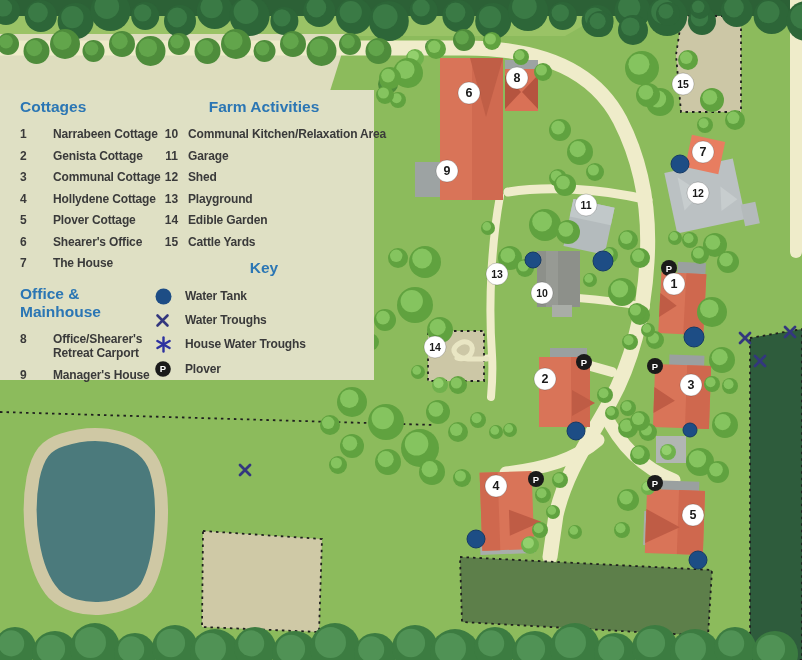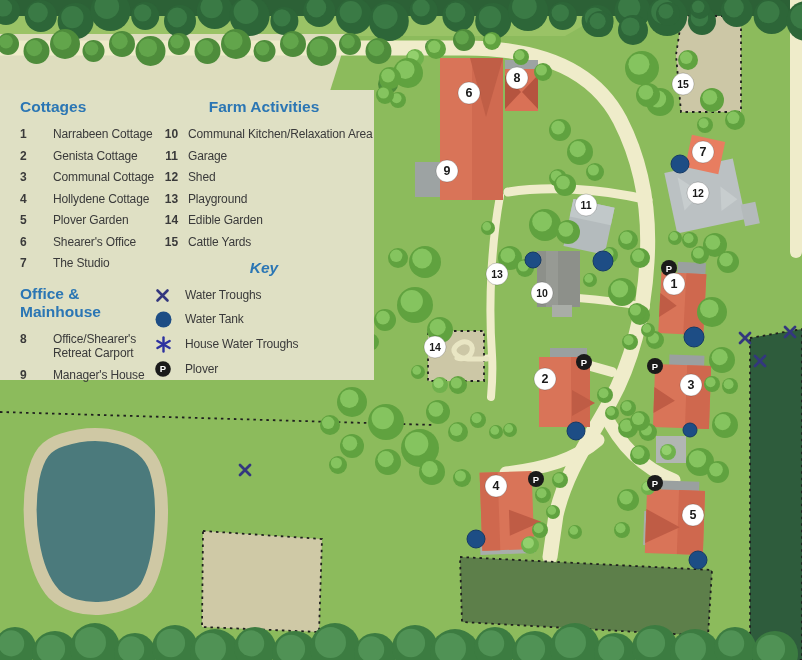--- a/index.html
+++ b/index.html
@@ -6,24 +6,24 @@
   html,body{margin:0;padding:0;}
   .stage{position:relative;width:802px;height:660px;overflow:hidden;
          font-family:"Liberation Sans",sans-serif;background:#8cbb5c;}
   svg.map{position:absolute;left:0;top:0;display:block;}
   .legend{position:absolute;left:0;top:90px;width:374px;height:290px;background:#dfe0c4;z-index:2;}
   .lcol{position:absolute;top:8px;}
   .c1{left:20px;width:140px;}
   .c2{left:155px;width:218px;text-align:center;}
   .lheading{color:#2b76b4;font-weight:bold;font-size:15.5px;margin-bottom:11px;}
   .mt{margin-top:15px;}
-  .mt2{margin-top:10px;font-style:italic;}
+  .mt2{margin-top:10px;}
   .litem{display:flex;align-items:flex-start;margin-bottom:7.5px;font-size:12px;color:#3a3a3a;}
   .lnum{width:33px;flex:none;font-weight:bold;}
-  .llbl{white-space:nowrap;letter-spacing:-0.15px;}
+  .llbl{white-space:nowrap;letter-spacing:-0.15px;font-weight:bold;}
   .litem.wrap .llbl{white-space:normal;line-height:1.2;}
   .key .litem{margin-bottom:8px;align-items:center;}
   .kicon{width:30px;flex:none;display:flex;align-items:center;}
 </style>
 </head>
 <body>
 
 <div class="stage">
 
 <svg class="map" width="802" height="660" viewBox="0 0 802 660">
@@ -883,29 +883,29 @@
           <div class="litem">
             <span class="lnum">3</span>
             <span class="llbl">Communal Cottage</span>
           </div>
           <div class="litem">
             <span class="lnum">4</span>
             <span class="llbl">Hollydene Cottage</span>
           </div>
           <div class="litem">
             <span class="lnum">5</span>
-            <span class="llbl">Plover Garden</span>
+            <span class="llbl">Plover Cottage</span>
           </div>
           <div class="litem">
             <span class="lnum">6</span>
             <span class="llbl">Shearer's Office</span>
           </div>
           <div class="litem">
             <span class="lnum">7</span>
-            <span class="llbl">The Studio</span>
+            <span class="llbl">The House</span>
           </div>
         </div>
     <div class="lheading mt">Office &amp; Mainhouse</div>
     <div>
           <div class="litem wrap">
             <span class="lnum">8</span>
             <span class="llbl">Office/Shearer's Retreat Carport</span>
           </div>
           <div class="litem">
             <span class="lnum">9</span>
@@ -938,33 +938,33 @@
           </div>
           <div class="litem">
             <span class="lnum">15</span>
             <span class="llbl">Cattle Yards</span>
           </div>
         </div>
     <div class="lheading mt2">Key</div>
     <div class="key">
           <div class="litem">
             <span class="kicon">
+              <svg width="17" height="17">
+                <circle cx="8.5" cy="8.5" r="8" fill="#1d4d85"></circle>
+              </svg>
+            </span>
+            <span class="llbl">Water Tank</span>
+          </div>
+          <div class="litem">
+            <span class="kicon">
               <svg width="15" height="15">
                 <path d="M2.5,2.5 L12.5,12.5 M12.5,2.5 L2.5,12.5" stroke="#33377e" stroke-width="2.6" stroke-linecap="round"></path>
               </svg>
             </span>
             <span class="llbl">Water Troughs</span>
-          </div>
-          <div class="litem">
-            <span class="kicon">
-              <svg width="17" height="17">
-                <circle cx="8.5" cy="8.5" r="8" fill="#1d4d85"></circle>
-              </svg>
-            </span>
-            <span class="llbl">Water Tank</span>
           </div>
           <div class="litem">
             <span class="kicon">
               <svg width="17" height="17">
                 <g stroke="#2d31a0" stroke-width="2.4" stroke-linecap="round">
                   <path d="M8.5,1.5 L8.5,15.5"></path>
                   <path d="M2.4,5 L14.6,12"></path>
                   <path d="M14.6,5 L2.4,12"></path>
                 </g>
               </svg>

